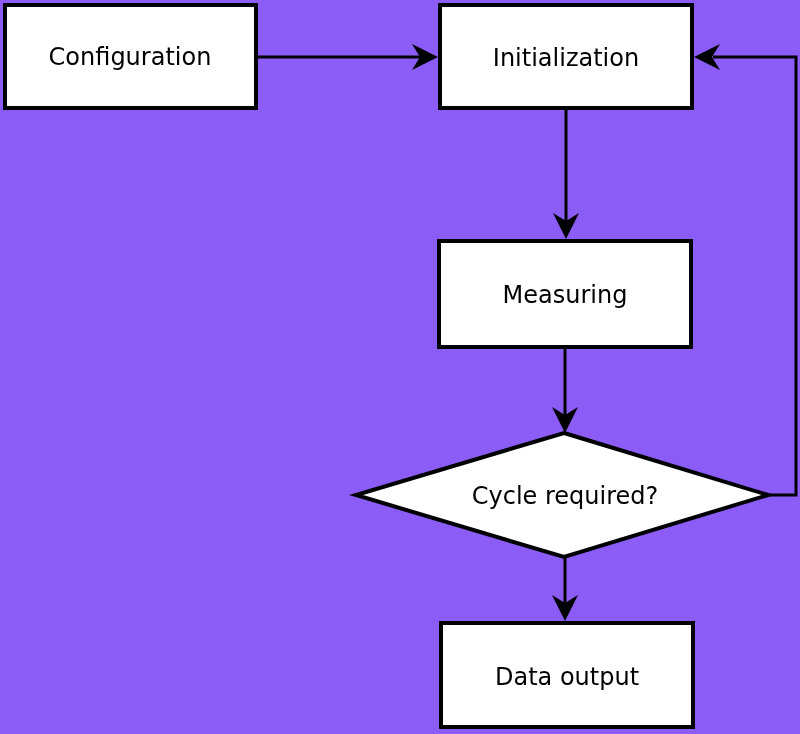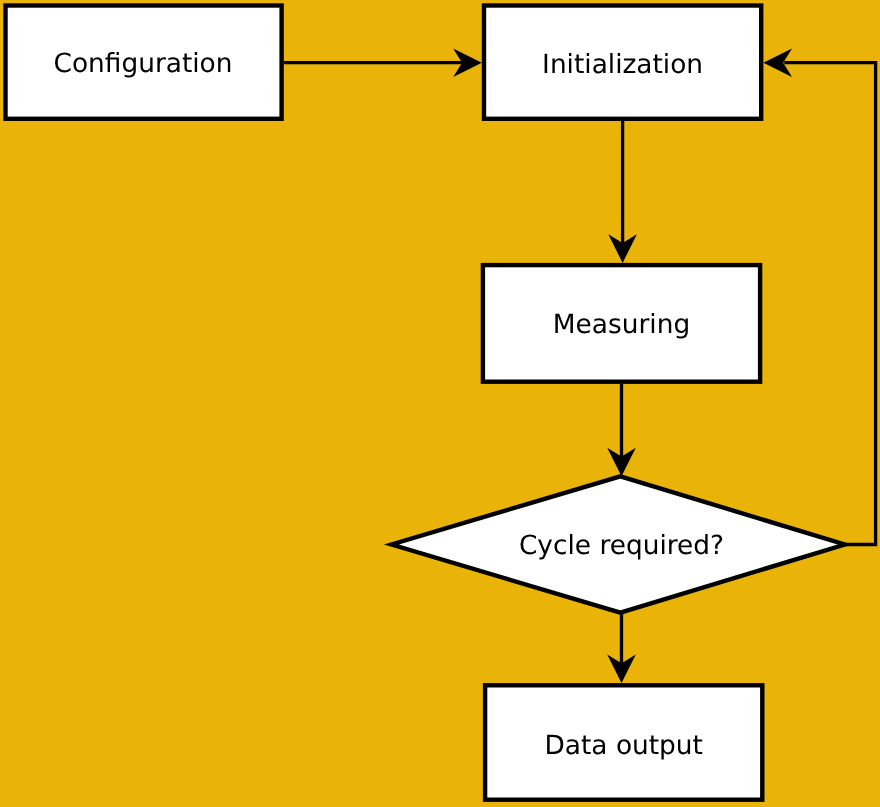--- a/index.html
+++ b/index.html
@@ -4,21 +4,21 @@
 <style>
   html, body {
     margin: 0;
     padding: 0;
     background: #ffffff;
   }
   #stage {
     position: relative;
     width: 800px;
     height: 734px;
-    background: #eab308;
+    background: #8b5cf6;
     overflow: hidden;
   }
   svg {
     display: block;
   }
   .node-label {
     font-family: "DejaVu Sans", "Liberation Sans", sans-serif;
     font-size: 24px;
     fill: #000000;
   }

